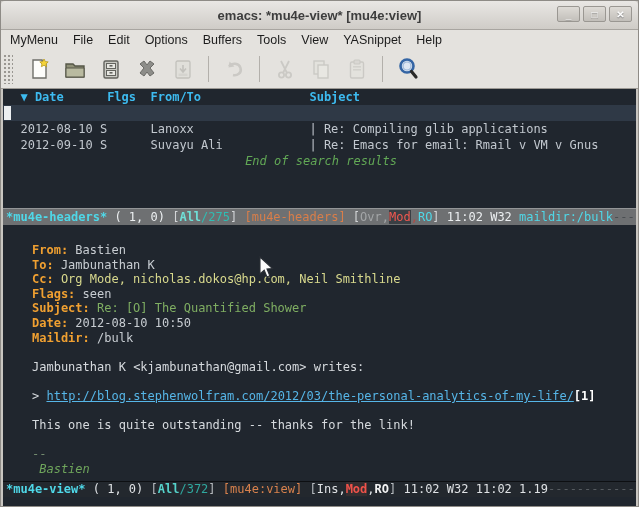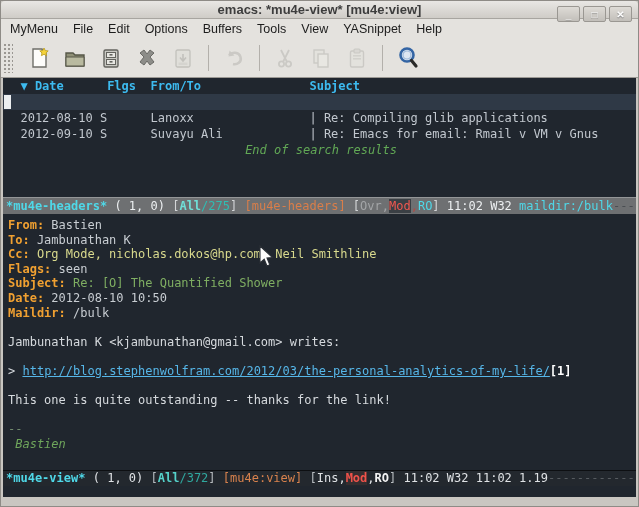--- a/index.html
+++ b/index.html
@@ -9,21 +9,21 @@
   .window {
     width:639px; height:507px; position:relative;
     background:#c9c6c1;
     border:1px solid #8e8b86;
     padding:0 2px 2px 2px;
     overflow:hidden;
   }
 
   
   .titlebar {
-    height:18px; margin:0 -2px; position:relative;
+    height:29px; margin:0 -2px; position:relative;
     background:linear-gradient(#e9e7e4,#cfccc7);
     border-bottom:1px solid #a8a5a0;
     border-radius:4px 4px 0 0;
     display:flex; align-items:center; justify-content:center;
   }
   .title-text { font-size:13px; font-weight:bold; color:#3d3d3d; }
   .win-controls { position:absolute; right:6px; top:5px; display:flex; gap:3px; }
   .win-btn {
     width:23px; height:16px;
     background:linear-gradient(#dedbd6,#c2bfba);
@@ -98,21 +98,21 @@
   .mb-bracket { color:#b9bdc1; }
   .mb-all { color:#55d2ca; font-weight:bold; }
   .mb-teal { color:#2fa89f; }
   .mb-orange { color:#d9824d; }
   .mb-white { color:#dfe2e5; }
   .mb-mod { color:#f0524a; font-weight:bold; background:#352e30; }
   .mb-ro { color:#f2f2f2; font-weight:bold; }
   .mb-dashes { color:#565b60; }
 
   
-  .view-win { flex:1; padding-top:4px; }
+  .view-win { flex:1; padding-top:18px;margin-left:24px; }
   .vline { height:14.6px; line-height:14.6px; padding-left:5px; }
   .flabel { color:#f0a031; font-weight:bold; padding-right:7.2px; }
   .fval { color:#c8cdd2; }
   .fval-contact { color:#d8d98d; }
   .fval-subject { color:#7fae62; }
   .body-text { color:#d6dade; }
   .quote-mark { color:#d6dade; }
   .body-link { color:#56b6e8; text-decoration:underline; cursor:pointer; }
   .link-ref { color:#ffffff; font-weight:bold; }
   .sig-sep { color:#728a6e; }

